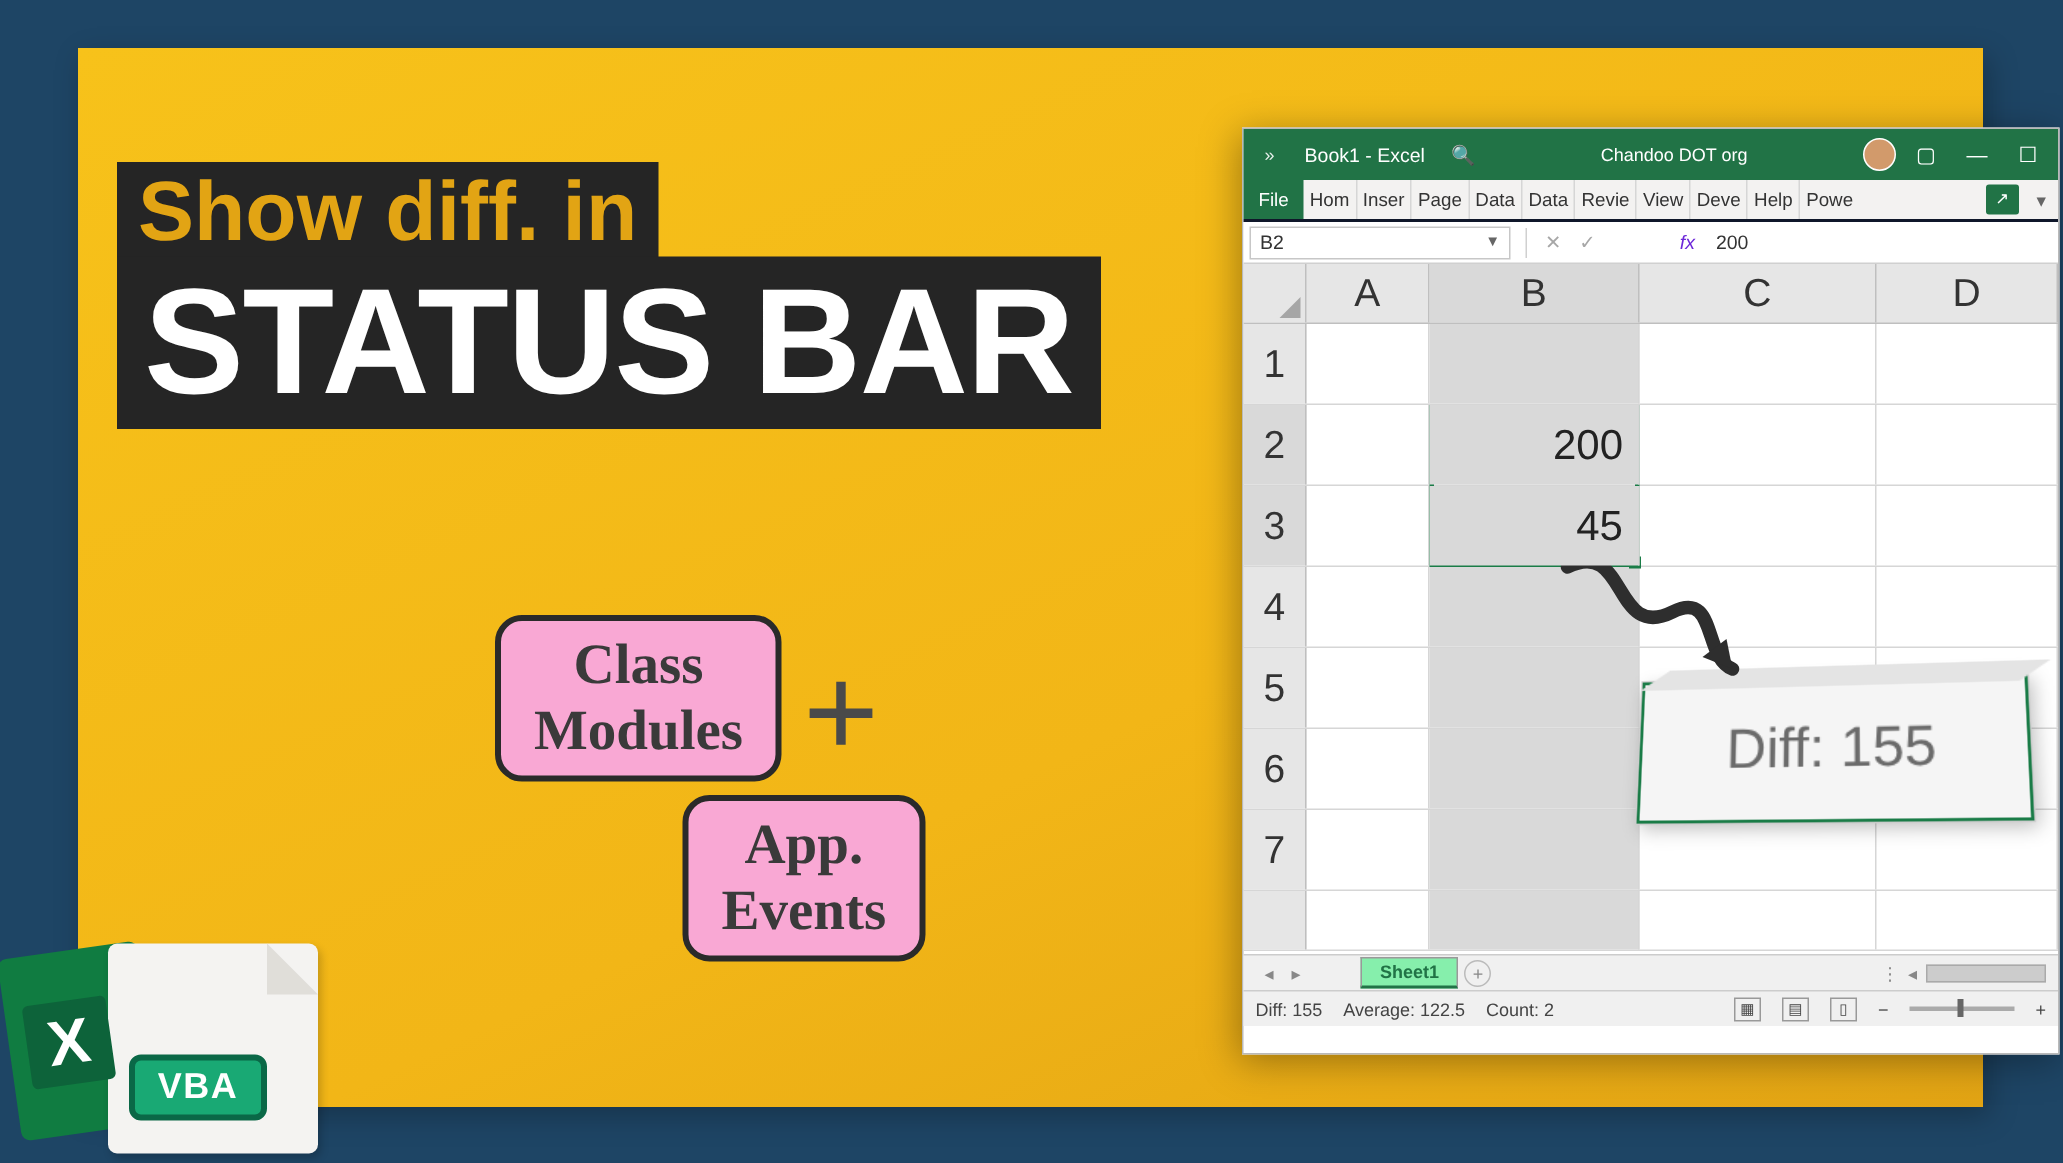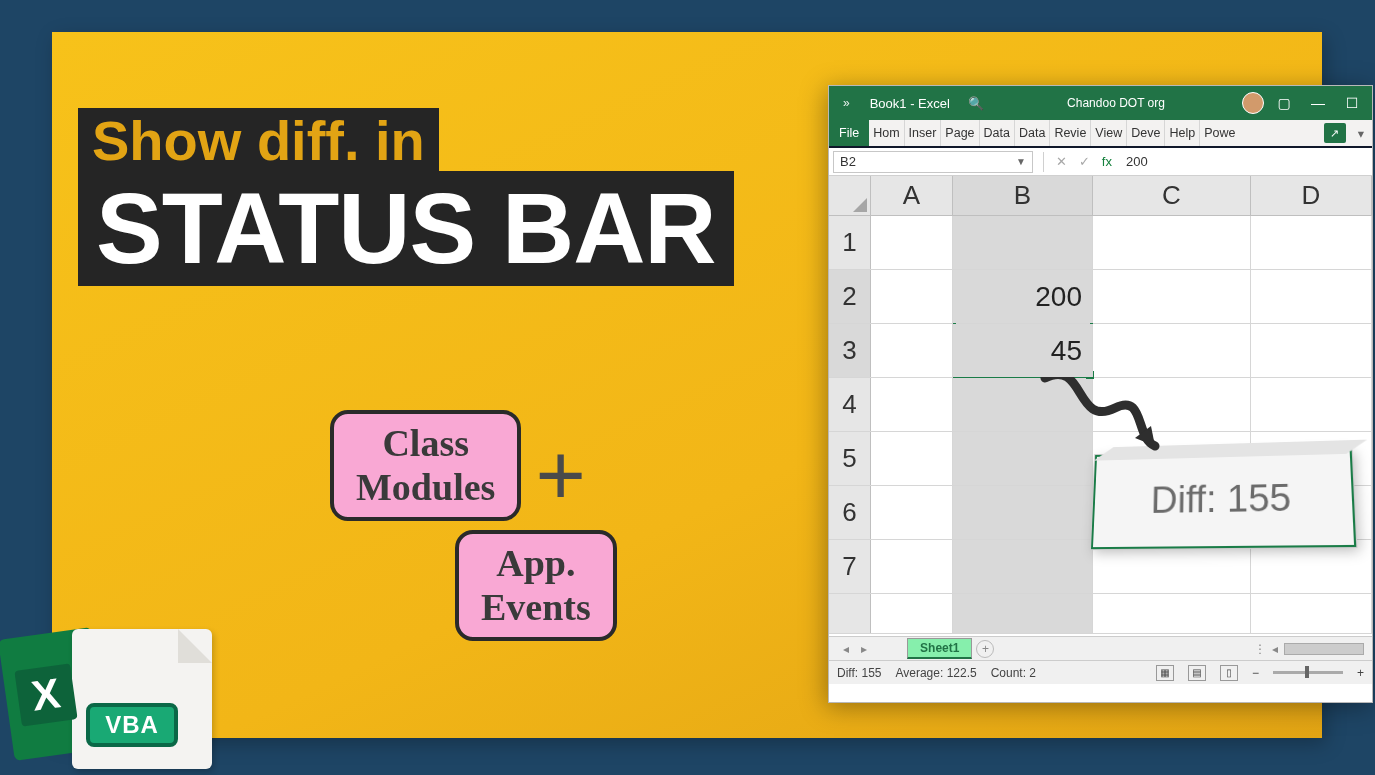--- a/index.html
+++ b/index.html
@@ -115,29 +115,29 @@
   .ribbon .share { margin-left: auto; width: 22px; height: 20px; background: #217346; border-radius: 2px; color: #fff; font-size: 11px; text-align: center; line-height: 20px; margin-right: 4px; }
   .ribbon .chev2 { padding: 0 8px; color: #666; }
   .namebox-row {
     height: 28px;
     display: flex;
     align-items: center;
     border-bottom: 1px solid #d0d0d0;
     background: #fff;
   }
   .namebox {
-    width: 200px; height: 22px; border: 1px solid #c7c7c7;
+    width: 174px; height: 22px; border: 1px solid #c7c7c7;
     margin: 0 4px; padding: 0 6px; font-size: 13px; color: #333;
     display: flex; align-items: center; justify-content: space-between;
   }
   .namebox span.arrow { color: #666; font-size: 10px; }
   .fx-sep { width: 1px; height: 20px; background: #d0d0d0; margin: 0 6px; }
   .fx-x { color: #a7a7a7; padding: 0 6px; }
   .fx-check { color: #a7a7a7; padding: 0 6px; }
-  .fx-lbl { color: #15803d; padding: 0 6px; }
+  .fx-lbl { font-style: italic; color: #6d28d9; padding: 0 6px; margin-left: 44px; }
   .fx-val { padding: 0 8px; color: #333; }
 
   .grid {
     position: relative;
     height: 460px;
     overflow: hidden;
   }
   .colhdr {
     display: flex;
     height: 40px;

